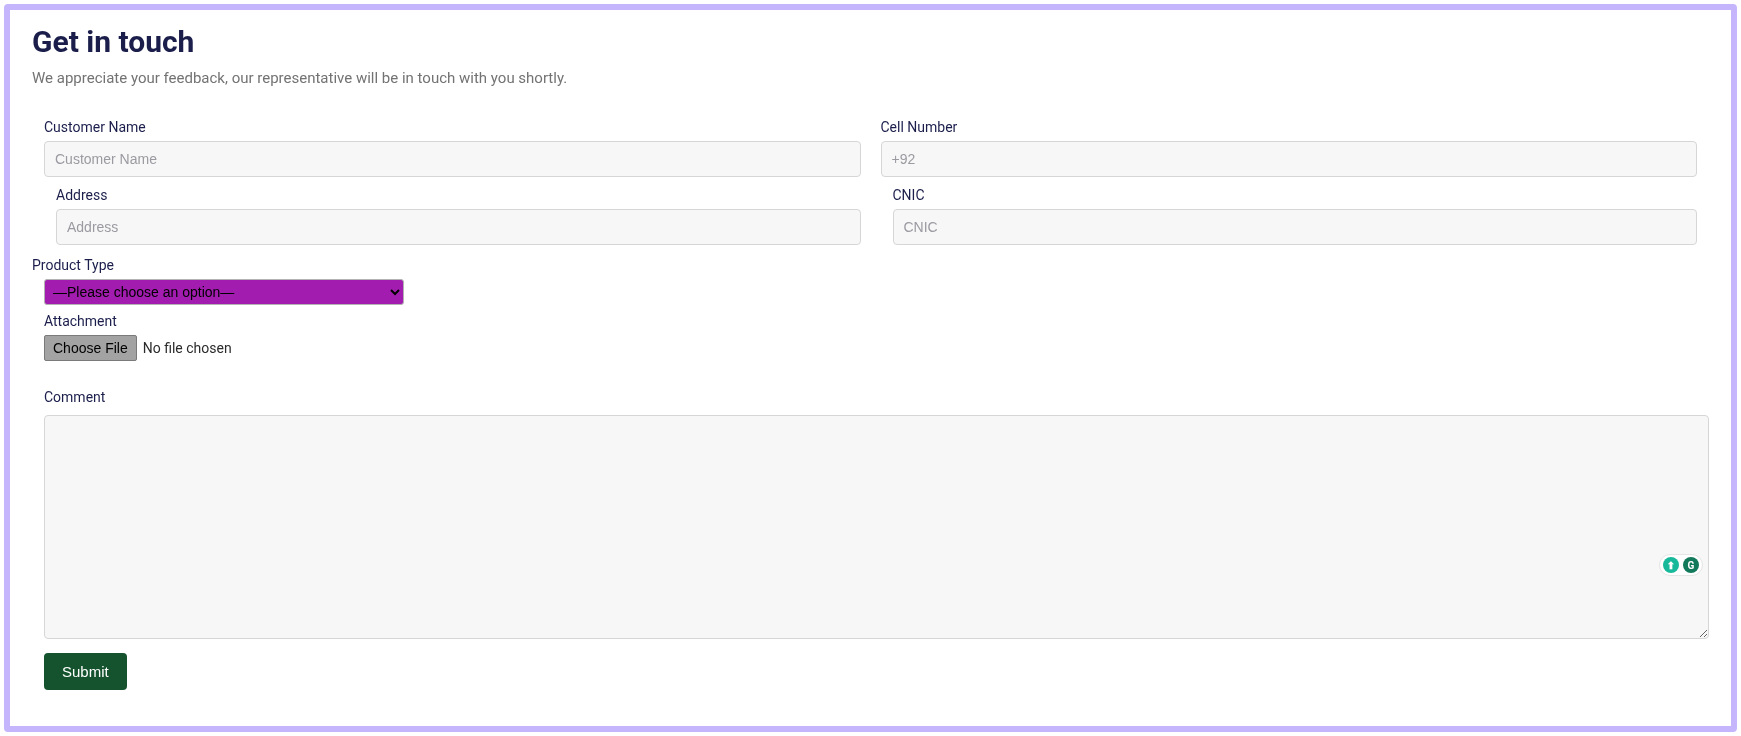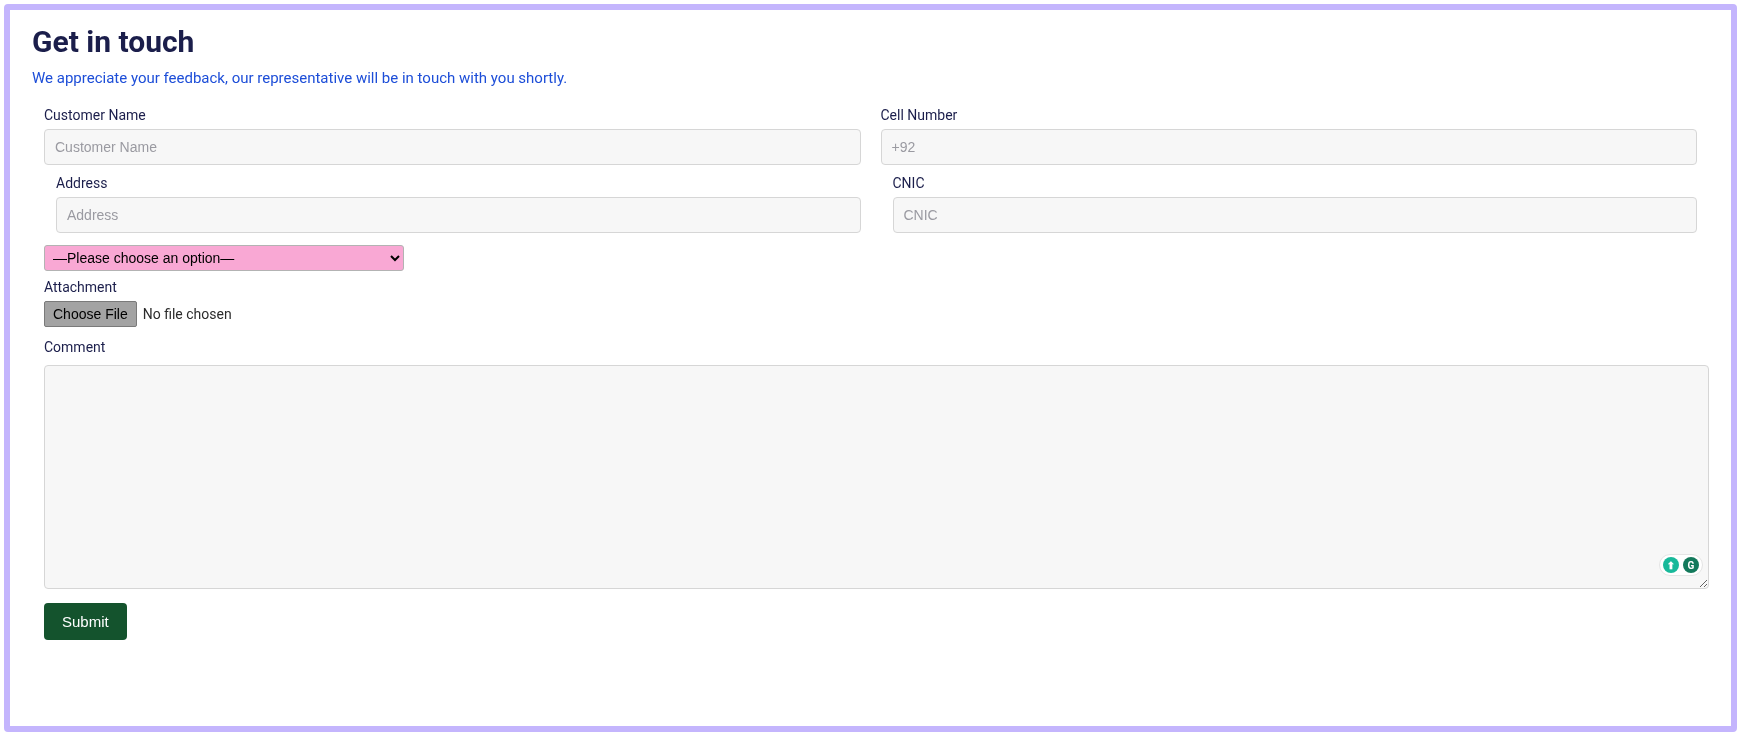--- a/index.html
+++ b/index.html
@@ -17,23 +17,23 @@
     position: relative;
   }
   h1.page-title {
     color: #1b1e4b;
     font-size: 30px;
     font-weight: 700;
     margin-top: 4px;
     margin-bottom: 10px;
   }
   .subtitle {
-    color: #1d4ed8;
+    color: #737373;
     font-size: 15px;
-    margin-bottom: 20px;
+    margin-bottom: 32px;
   }
   .form-grid {
     padding-left: 12px;
     padding-right: 12px;
   }
   .row {
     display: flex;
     gap: 20px;
     margin-bottom: 4px;
   }
@@ -67,21 +67,21 @@
     display: block;
     color: #1b1e4b;
     font-size: 14px;
     margin-bottom: 6px;
   }
   select.product-select {
     width: 360px;
     height: 26px;
     border: 1px solid #b3b3b3;
     border-radius: 3px;
-    background: #f9a8d4;
+    background: #a21caf;
     font-size: 14px;
     padding: 0 4px;
   }
   .file-wrap {
     display: flex;
     align-items: center;
     gap: 6px;
   }
   .choose-btn {
     border: 1px solid #7a7a7a;
@@ -89,21 +89,21 @@
     font-size: 14px;
     padding: 4px 8px;
     border-radius: 2px;
     cursor: pointer;
   }
   .file-status {
     font-size: 14px;
     color: #2b2b2b;
   }
   .comment-row {
-    margin-top: 12px;
+    margin-top: 28px;
   }
   .comment-row label {
     display: block;
     color: #1b1e4b;
     font-size: 14px;
     margin-bottom: 10px;
   }
   textarea.comment {
     width: 100%;
     height: 224px;
@@ -172,20 +172,21 @@
         <input class="text-input" type="text" placeholder="Address" style="">
       </div>
       <div class="field half">
         <label class="fld-label">CNIC</label>
         <input class="text-input" type="text" placeholder="CNIC" style="">
       </div>
     </div>
   </div>
 
   <div class="product-row unpadded">
+    <label>Product Type</label>
     <div style="padding-left:12px;">
       <select class="product-select">
         <option>—Please choose an option—</option>
       </select>
     </div>
   </div>
 
   <div class="attach-row" style="padding-left:12px; margin-top:8px;">
     <label>Attachment</label>
     <div class="file-wrap">

